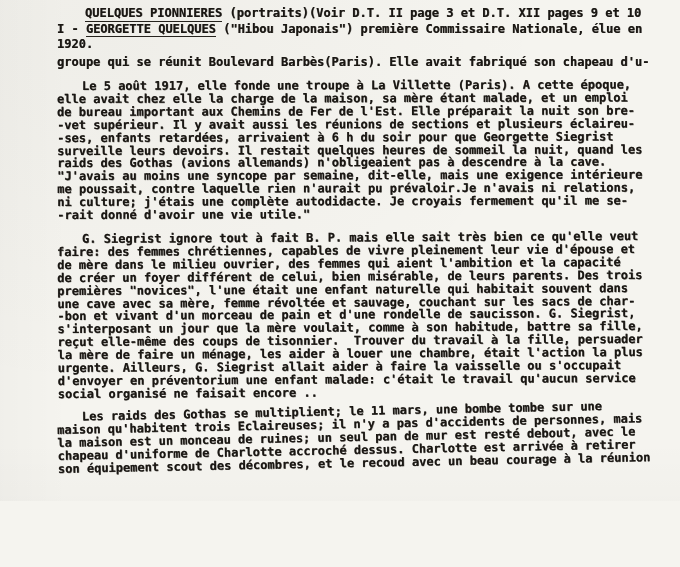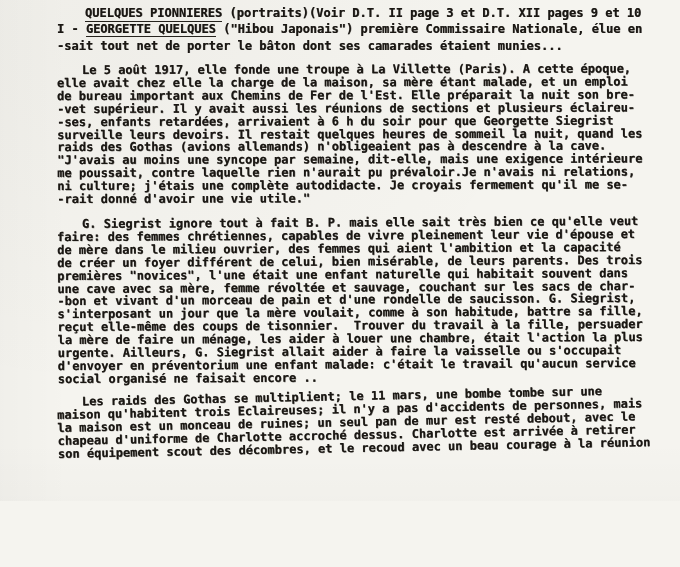--- a/index.html
+++ b/index.html
@@ -44,24 +44,25 @@
   .p4 { margin-top: 10px; transform: rotate(-1.15deg); transform-origin: 0 15%; }
 </style>
 </head>
 <body>
 
 <div class="sheet">
 
   <div class="block header">
     <div class="tl ind-h"><span class="u">QUELQUES PIONNIERES</span><span> (portraits)(Voir D.T. II page 3 et D.T. XII pages 9 et 10</span></div>
     <div class="tl"><span>I - </span><span class="u">GEORGETTE QUELQUES</span><span> ("Hibou Japonais") première Commissaire Nationale, élue en</span></div>
+    <div class="tl">1920.</div>
   </div>
 
   <div class="block p1">
-    <div class="tl">-sait tout net de porter le bâton dont ses camarades étaient munies...</div>
+    <div class="tl">groupe qui se réunit Boulevard Barbès(Paris). Elle avait fabriqué son chapeau d'u-</div>
   </div>
 
   <div class="block p2">
     <div class="tl ind">Le 5 août 1917, elle fonde une troupe à La Villette (Paris). A cette époque,</div>
     <div class="tl">elle avait chez elle la charge de la maison, sa mère étant malade, et un emploi</div>
     <div class="tl">de bureau important aux Chemins de Fer de l'Est. Elle préparait la nuit son bre-</div>
     <div class="tl">-vet supérieur. Il y avait aussi les réunions de sections et plusieurs éclaireu-</div>
     <div class="tl">-ses, enfants retardées, arrivaient à 6 h du soir pour que Georgette Siegrist</div>
     <div class="tl">surveille leurs devoirs. Il restait quelques heures de sommeil la nuit, quand les</div>
     <div class="tl">raids des Gothas (avions allemands) n'obligeaient pas à descendre à la cave.</div>

